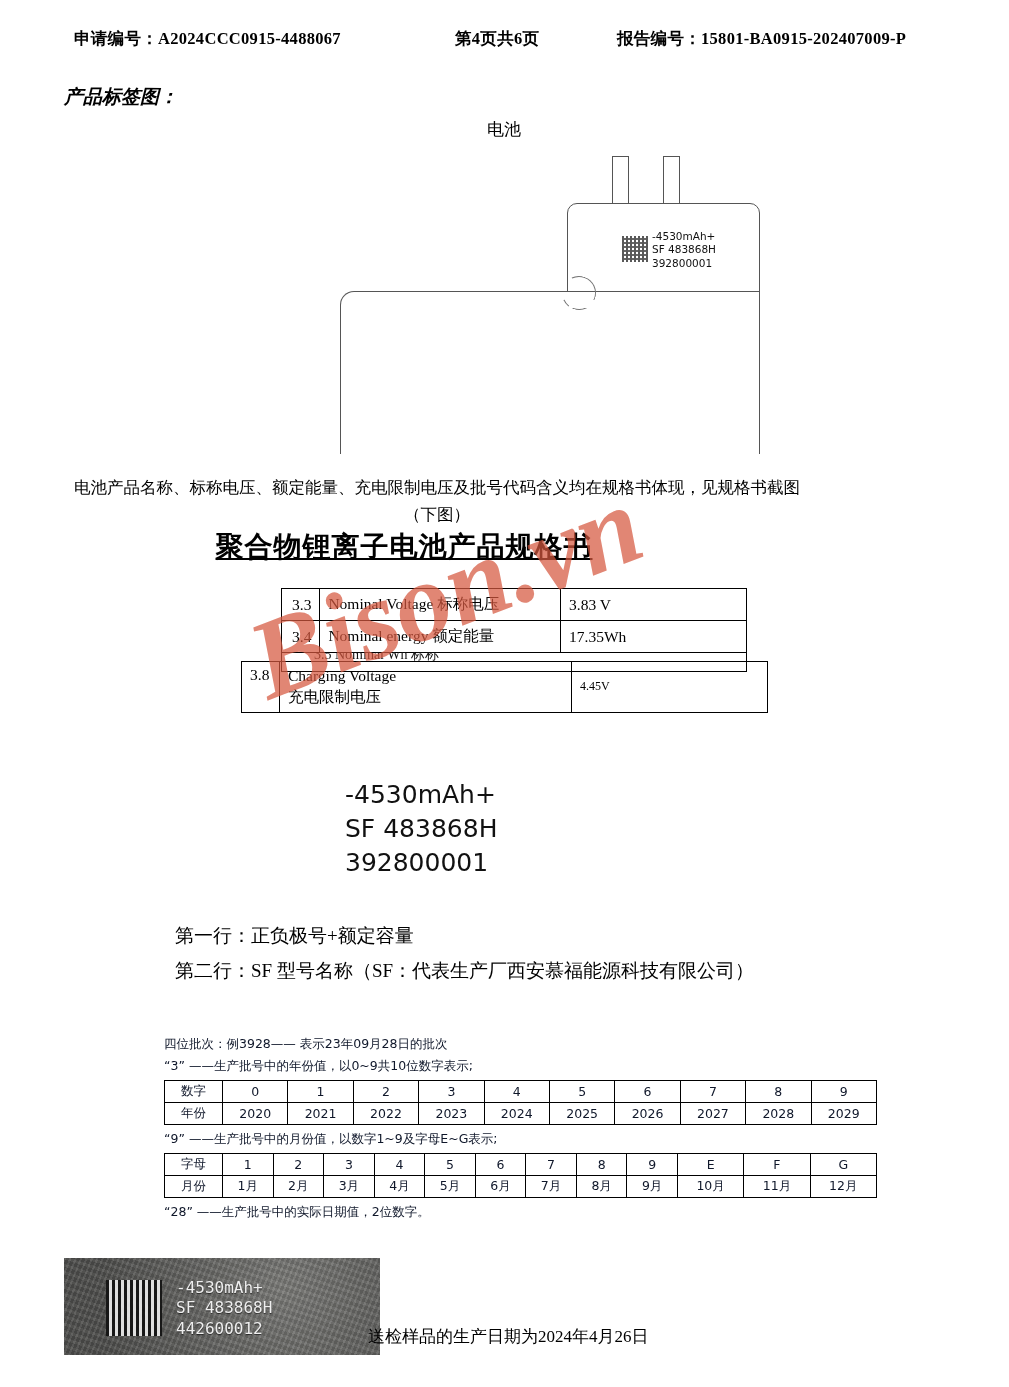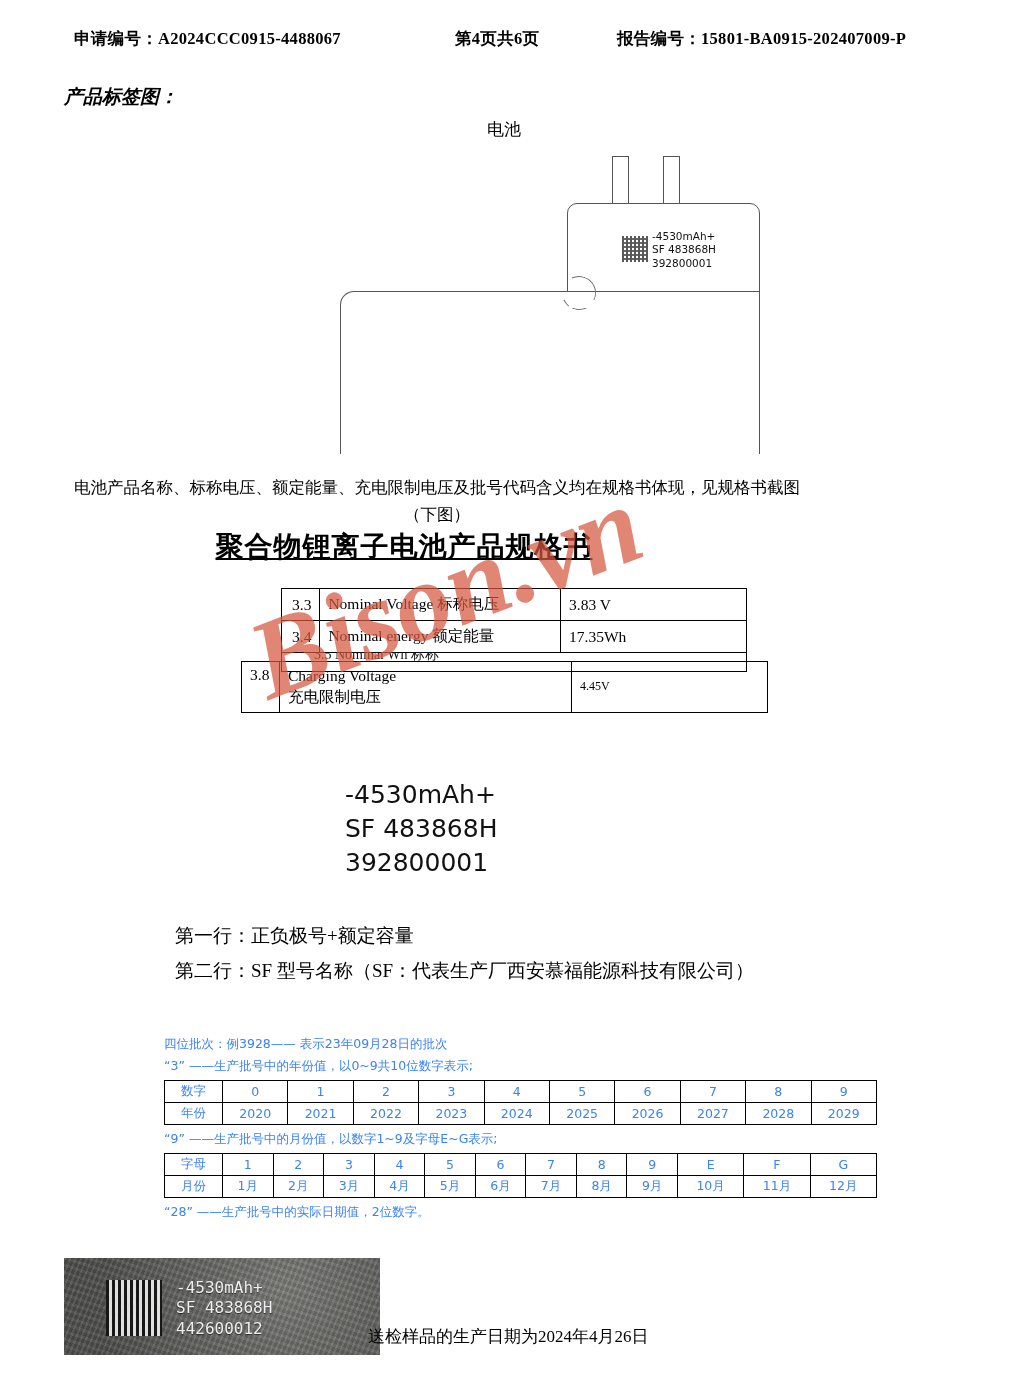--- a/index.html
+++ b/index.html
@@ -231,21 +231,21 @@
   }
 
   
   .decode {
     position: absolute;
     left: 158px;
     top: 1036px;
     width: 730px;
     font-family: "DejaVu Sans", sans-serif;
     font-size: 12.5px;
-    color: #3b82f6;
+    color: #0f172a;
   }
   .decode p { margin: 0 0 5px 0; }
   .decode p.ind { margin-left: 6px; }
   .dt {
     border-collapse: collapse;
     width: 713px;
     margin: 2px 0 6px 6px;
     font-size: 12.5px;
   }
   .dt td {

